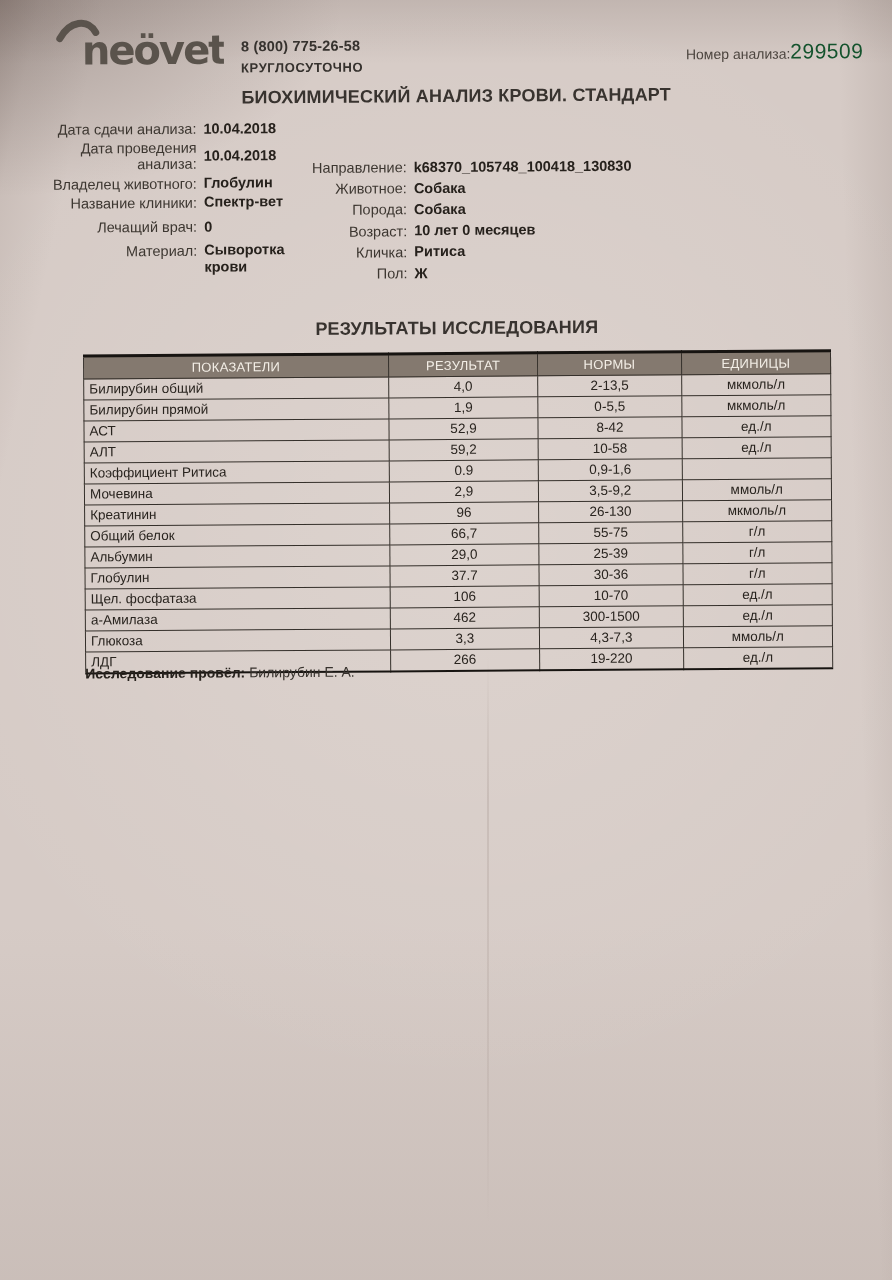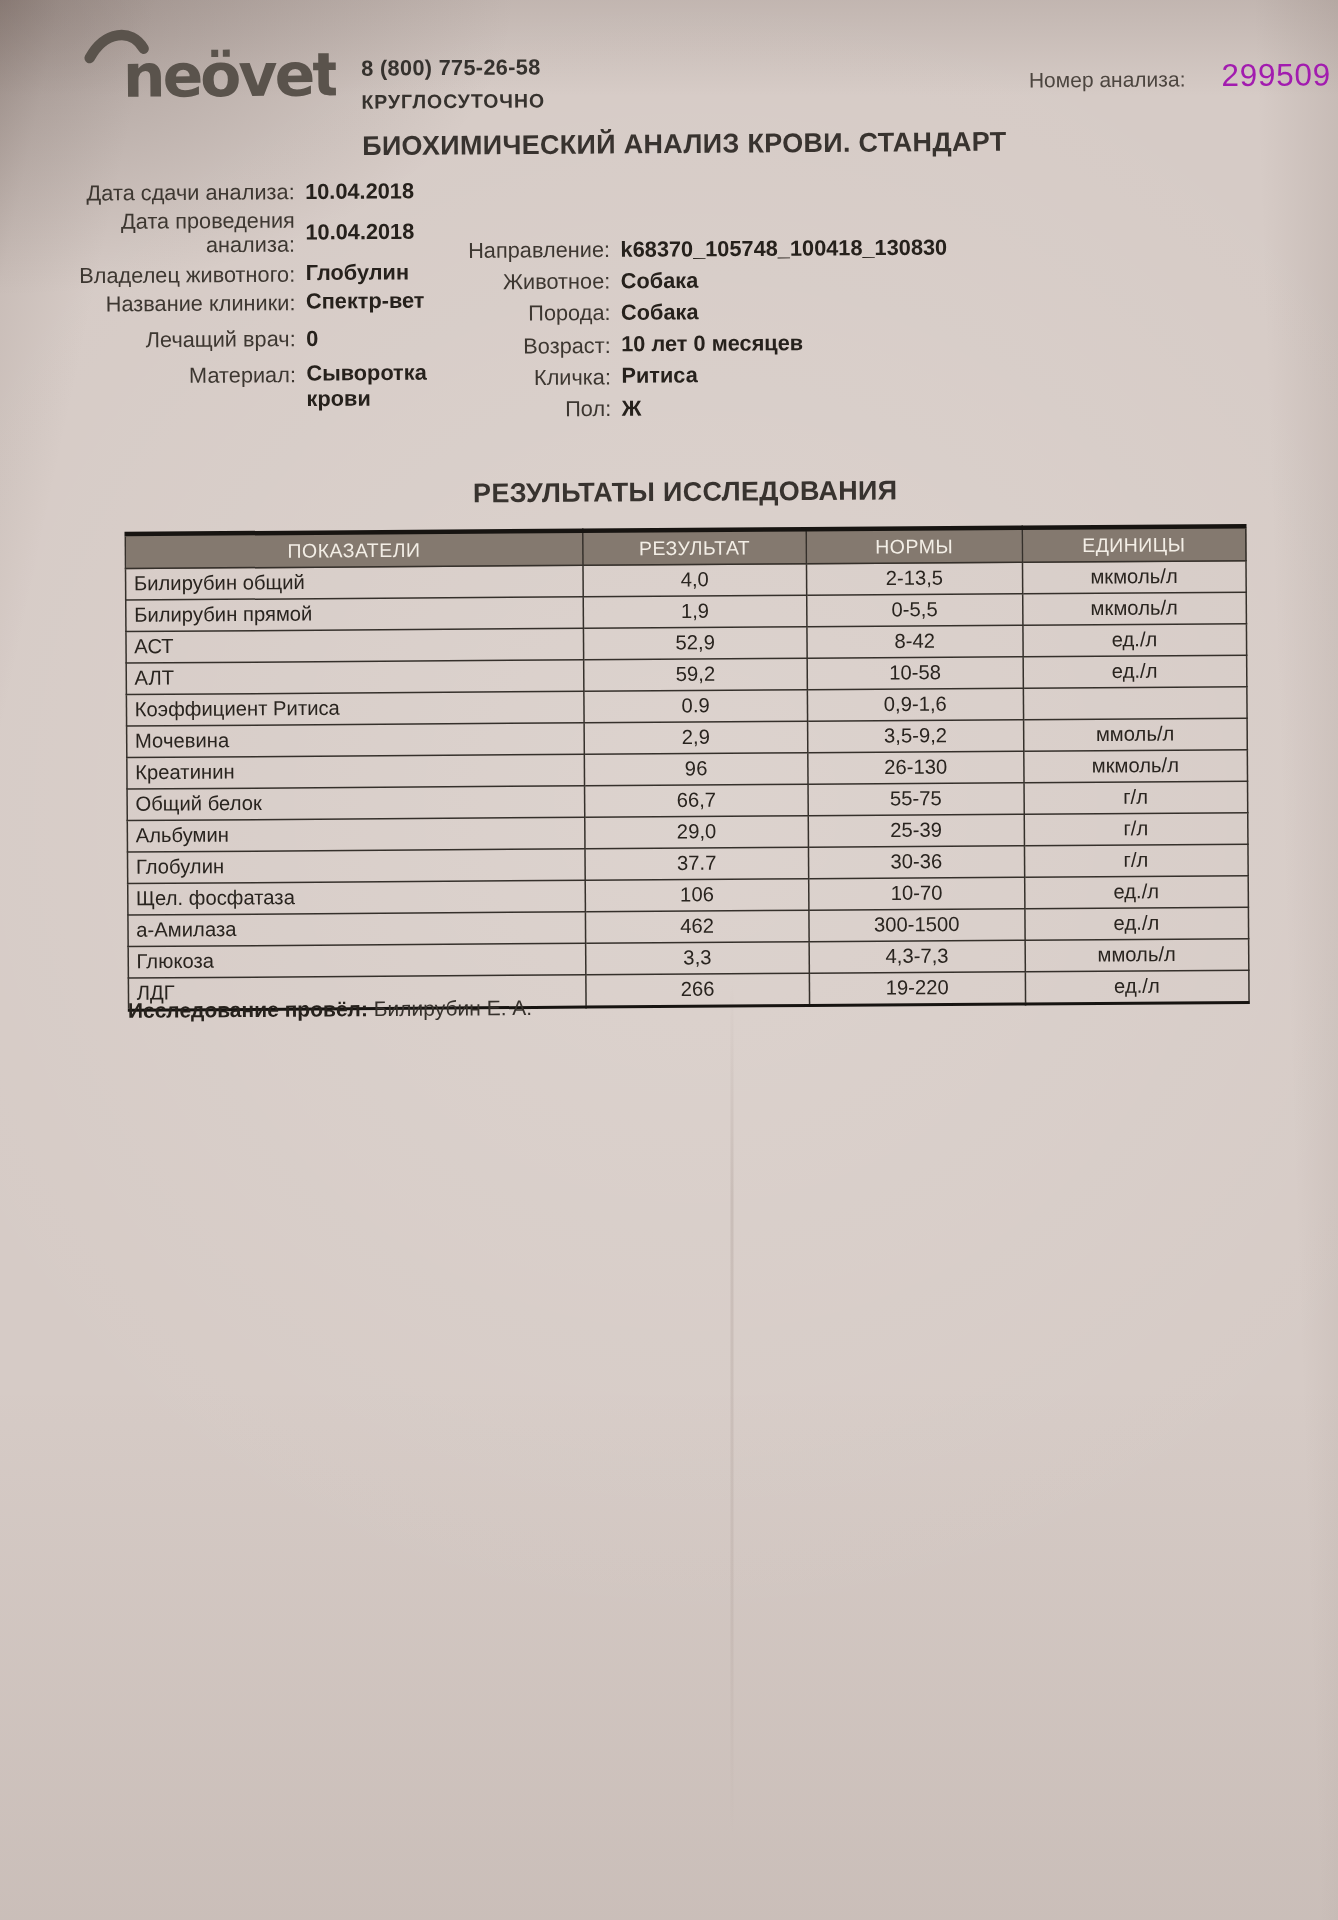--- a/index.html
+++ b/index.html
@@ -27,21 +27,21 @@
 
   
   .logo{position:absolute;left:58px;top:10px;width:170px;height:62px;}
   .logo svg{width:100%;height:100%;}
   .logo text{font-family:"DejaVu Sans",sans-serif;font-weight:bold;font-size:40px;fill:#5a534c;letter-spacing:-2px;}
   .phone-block{position:absolute;left:245px;top:36px;line-height:1.25;color:#36322e;}
   .phone{font-size:14.5px;font-weight:bold;letter-spacing:0.2px;}
   .phone-sub{font-size:13px;font-weight:bold;letter-spacing:0.6px;margin-top:5px;}
   .num-block{position:absolute;left:690px;top:42px;display:flex;align-items:baseline;color:#4c453f;}
   .num-label{font-size:14px;}
-  .num-value{font-size:21px;margin-left:24px;color:#a21caf;letter-spacing:0.5px;}
+  .num-value{font-size:21px;margin-left:0;color:#14532d;letter-spacing:0.5px;}
 
   .doc-title{
     position:absolute;left:30px;top:86px;width:860px;text-align:center;
     font-size:18px;font-weight:bold;color:#38332f;letter-spacing:0.2px;
   }
 
   
   .info-row{display:flex;margin-bottom:2px;}
   .info-row .lbl{
     width:145px;flex:0 0 145px;text-align:right;font-size:14.5px;line-height:1.12;

